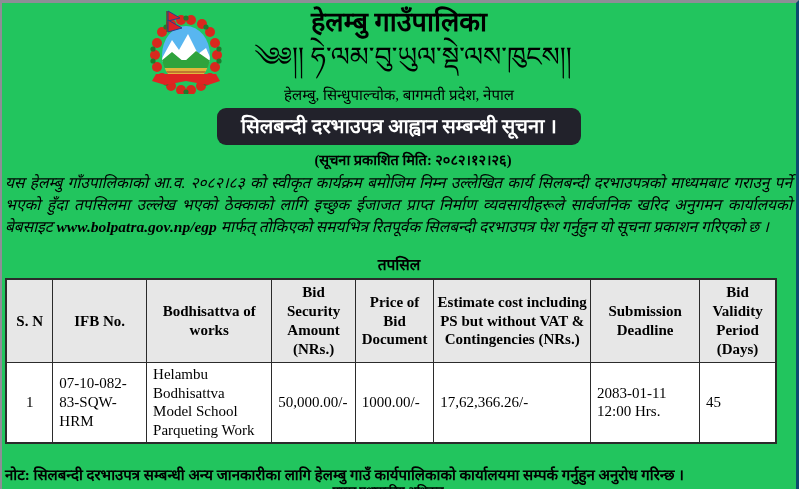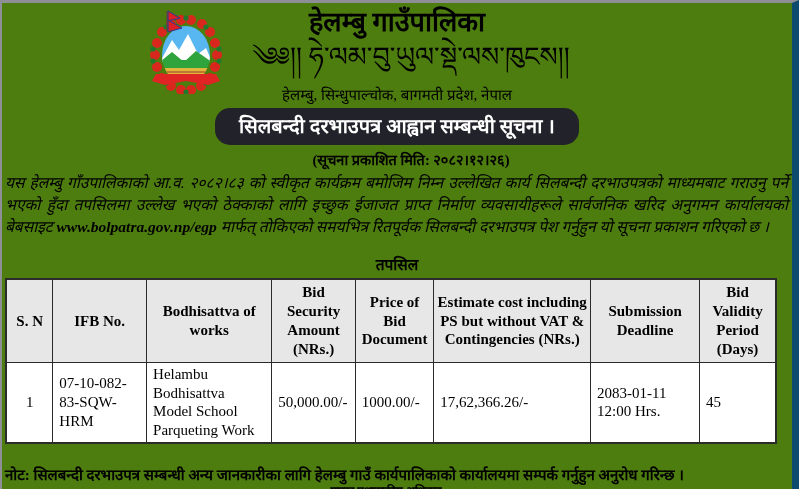--- a/index.html
+++ b/index.html
@@ -1,31 +1,31 @@
 <!DOCTYPE html>
 <html><head>
 <meta charset="utf-8">
 <style>
   html,body{margin:0;padding:0;background:#fff;}
   .page{
     position:relative; width:799px; height:489px; box-sizing:border-box;
-    background:#4d7c0f; overflow:hidden;
-    border-top:3px solid #8e8e96; border-right:7px solid #0c4a6e; border-left:2px solid #8e8e96;
+    background:#22c55e; overflow:hidden;
+    border-top:3px solid #8e8e96; border-right:3px solid #0c4a6e; border-left:2px solid #8e8e96;
     font-family:"Liberation Serif", serif; color:#000;
   }
   .masthead{ text-align:center; padding-top:5px; line-height:1.1; }
   .org-name{ font-size:27px; font-weight:bold; }
   .tibetan{ font-size:27px; line-height:1.45;margin-left:28px; }
   .office-name{ font-size:28px; font-weight:bold; line-height:1.15; }
   .address{ font-size:15px; margin-top:10px; }
   .logo{ position:absolute; left:148px; top:7px; width:72px; height:84px; }
   .title-wrap{ text-align:center; margin-top:5px; }
   .notice-title{
     display:inline-block; background:#22222b; color:#ffffff;
-    font-size:20px; font-weight:bold; padding:4px 24px 6px; border-radius:15px;
+    font-size:20px; font-weight:bold; padding:4px 24px 6px; border-radius:9px;
   }
   .pub-date{ text-align:center; font-weight:bold; font-size:14.5px; margin-top:4px;margin-left:28px; }
   .body-para{
     text-align:justify; font-size:15.5px; line-height:1.42; padding:3px 4px 0 3px;font-style:italic;
   }
   .body-para .site{ font-weight:bold; font-family:"Liberation Serif", serif; }
   .tapasil{ text-align:center; font-weight:bold; font-size:15.5px; line-height:1.2; margin-top:18px; }
   table.tender{
     border-collapse:collapse; table-layout:fixed; width:772px; margin:3px 0 0 3px;
     border:2px solid #2b2b2b;

